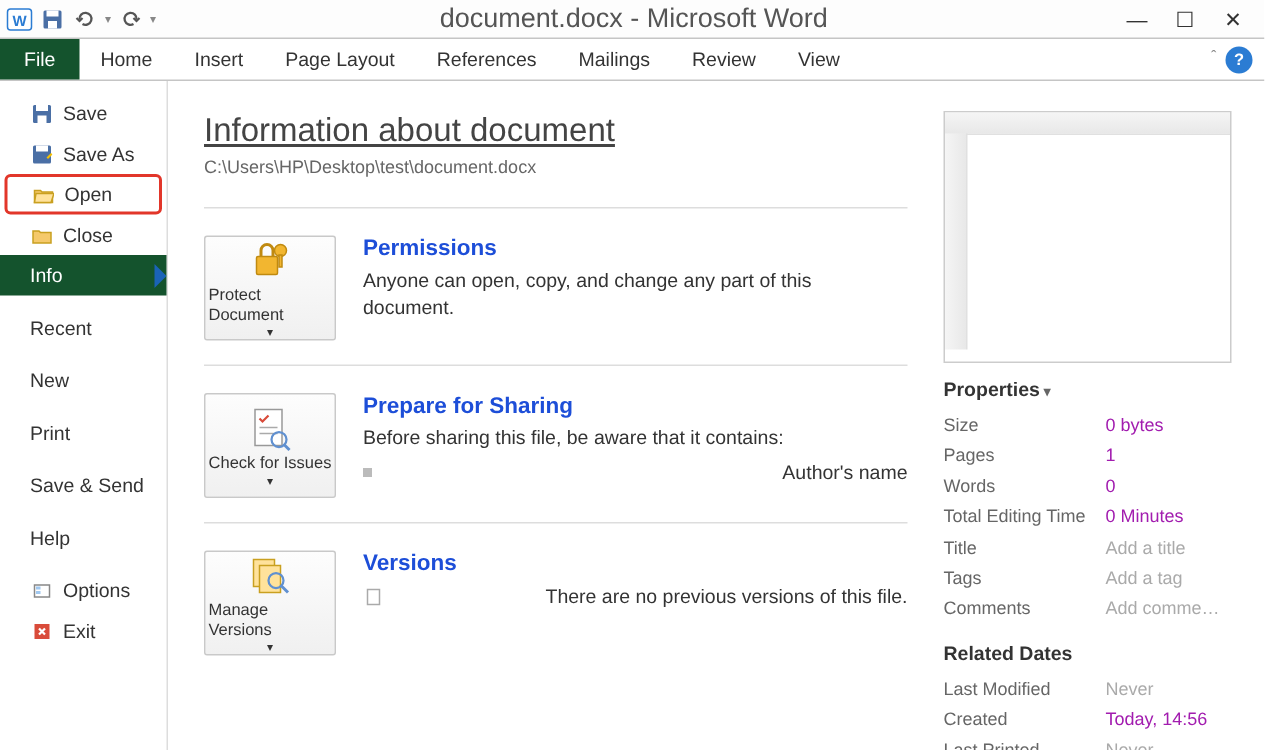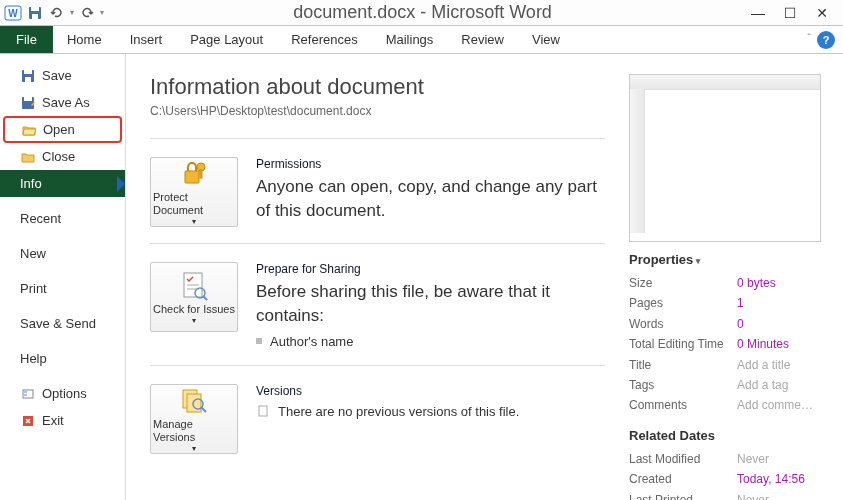--- a/index.html
+++ b/index.html
@@ -13,42 +13,42 @@
 .titlebar-right span { width: 14px; text-align: center; }
 
 .menubar { height: 28px; display: flex; align-items: stretch; border-bottom: 1px solid #c5c5c5; position: relative; }
 .menubar .file-tab { background: #14532d; color: #fff; padding: 0 16px; display: flex; align-items: center; font-size: 13px; }
 .menubar .menu-item { padding: 0 14px; display: flex; align-items: center; font-size: 13px; color: #333; }
 .menubar .help-icon { position: absolute; right: 8px; top: 5px; width: 18px; height: 18px; border-radius: 50%; background: #2b7cd3; color: #fff; font-size: 11px; display: flex; align-items: center; justify-content: center; font-weight: bold; }
 .menubar .up-arrow { position: absolute; right: 32px; top: 6px; font-size: 11px; color: #888; }
 
 .content { display: flex; height: calc(500px - 54px); }
 
-.sidebar { width: 126px; border-right: 1px solid #ddd; padding-top: 8px; }
+.sidebar { width: 112px; border-right: 1px solid #ddd; padding-top: 8px; }
 .sidebar-item { display: flex; align-items: center; height: 27px; padding: 0 8px 0 20px; font-size: 13px; color: #333; position: relative; }
 .sidebar-item.no-icon { padding-left: 20px; }
 .sidebar-item .icon { width: 16px; height: 16px; margin-right: 6px; display: inline-flex; align-items: center; justify-content: center; }
 .sidebar-item.selected { background: #14532d; color: #fff; }
 .sidebar-item.selected::after { content: ''; position: absolute; right: -8px; top: 50%; transform: translateY(-50%); border: 8px solid transparent; border-left-color: #1a63b7; }
 .sidebar-item.highlighted { border: 2px solid #e2362a; border-radius: 4px; margin: 0 3px; padding-left: 16px; height: 27px; }
 .sidebar-group-space { height: 8px; }
 
 .main { flex: 1; display: flex; padding: 20px 12px 0 24px; }
 
 .main-left { flex: 1; padding-right: 16px; }
-.page-title { font-size: 22px; font-weight: normal; color: #444; margin-bottom: 4px; }
+.page-title { font-size: 22px; font-weight: normal; color: #444; margin-bottom: 4px; text-decoration: underline; }
 .page-path { font-size: 12px; color: #666; margin-bottom: 20px; }
 
 .section { border-top: 1px solid #ddd; padding: 18px 0 16px 0; display: flex; gap: 18px; }
 .section-button { width: 88px; height: 70px; border: 1px solid #c9c9c9; border-radius: 2px; background: linear-gradient(#fdfdfd, #f0f0f0); display: flex; flex-direction: column; align-items: center; justify-content: center; font-size: 11px; color: #333; text-align: left; line-height: 1.2; padding: 2px; }
 .section-button .btn-icon { width: 32px; height: 32px; margin-bottom: 2px; }
 .section-body { flex: 1; }
-.section-heading { font-size: 12px; font-weight: 400; color: #0f172a; margin-bottom: 4px; }
-.section-text { font-size: 17px; color: #333; line-height: 1.4; }
-.bullet-line { display: flex; align-items: center; gap: 8px; margin-top: 6px; font-size: 13px; }
+.section-heading { font-size: 15px; font-weight: 700; color: #1d4ed8; margin-bottom: 4px; }
+.section-text { font-size: 13px; color: #333; line-height: 1.4; }
+.bullet-line { display: flex; align-items: center; gap: 8px; margin-top: 6px; font-size: 13px; justify-content: space-between; }
 .bullet-line .bullet { width: 6px; height: 6px; background: #bbb; }
 
 .main-right { width: 210px; padding-left: 8px; }
 .preview-box { width: 192px; height: 168px; border: 1px solid #ccc; background: #fff; margin-bottom: 10px; position: relative; }
 .preview-box::before { content: ''; position: absolute; top: 0; left: 0; right: 0; height: 14px; background: linear-gradient(#f5f5f5, #e8e8e8); border-bottom: 1px solid #e0e0e0; }
 .preview-box::after { content: ''; position: absolute; top: 14px; left: 0; bottom: 8px; width: 14px; background: linear-gradient(90deg, #f5f5f5, #e8e8e8); border-right: 1px solid #e0e0e0; }
 
 .props-header { font-size: 13px; font-weight: 600; margin-bottom: 6px; }
 .props-header::after { content: ' ▾'; font-size: 9px; color: #666; }
 .prop-row { display: flex; font-size: 12px; line-height: 1.7; }

